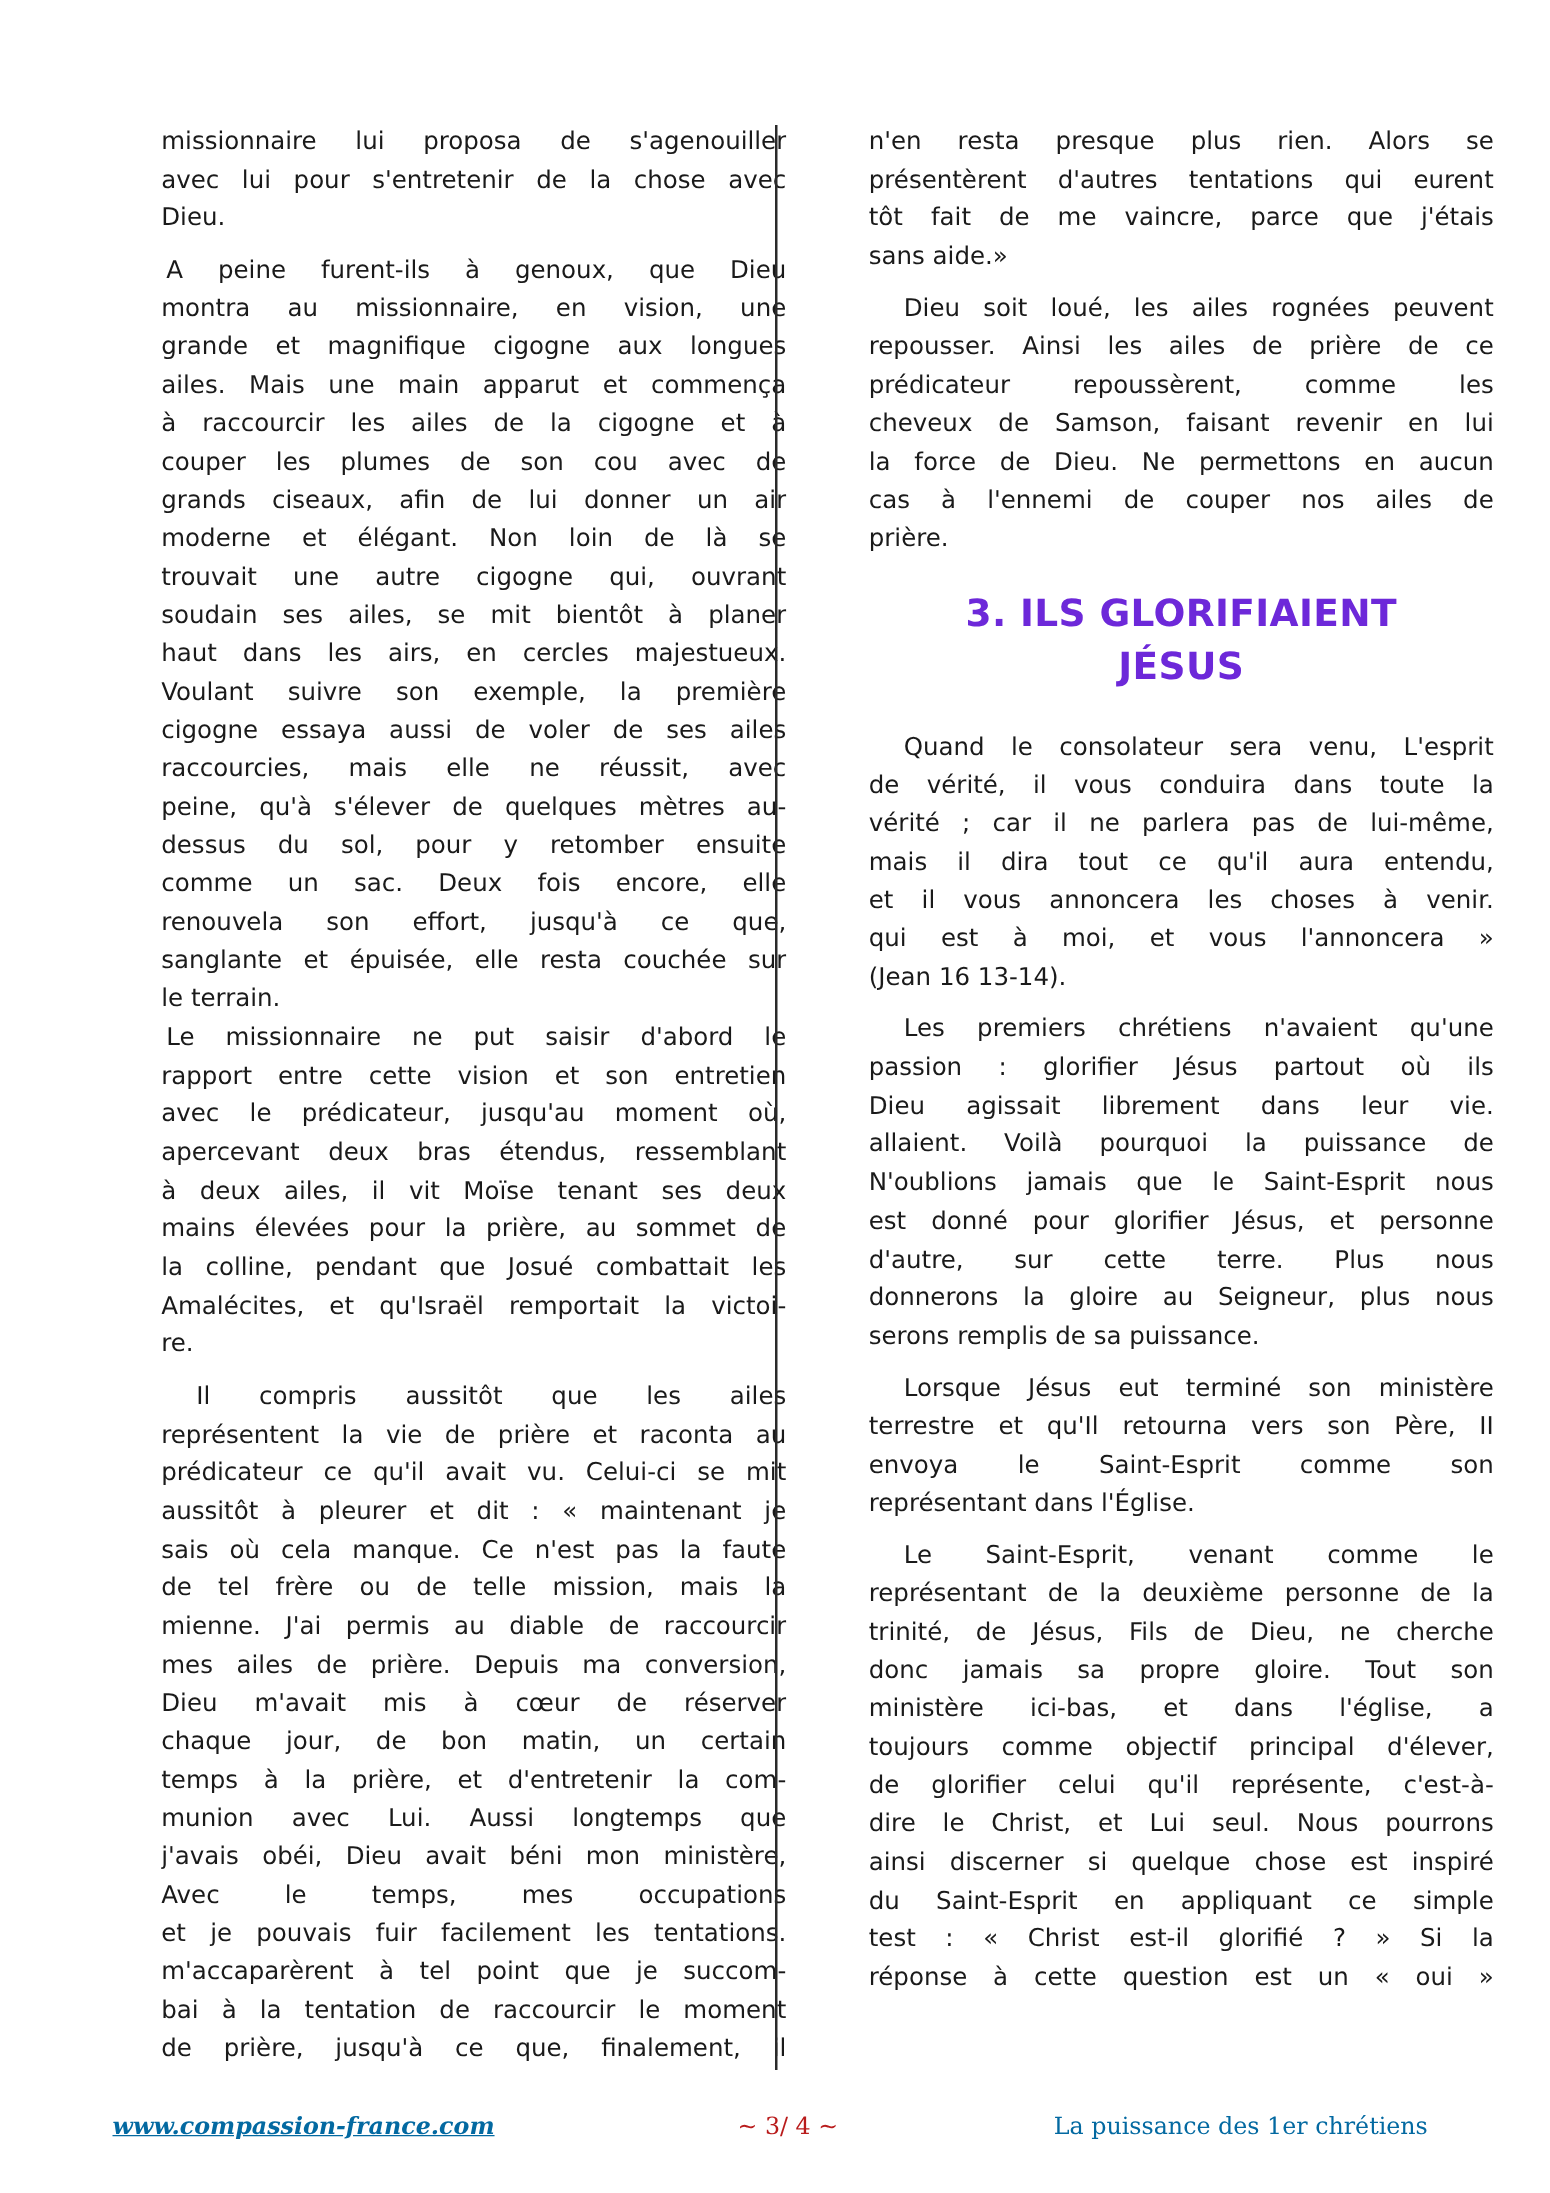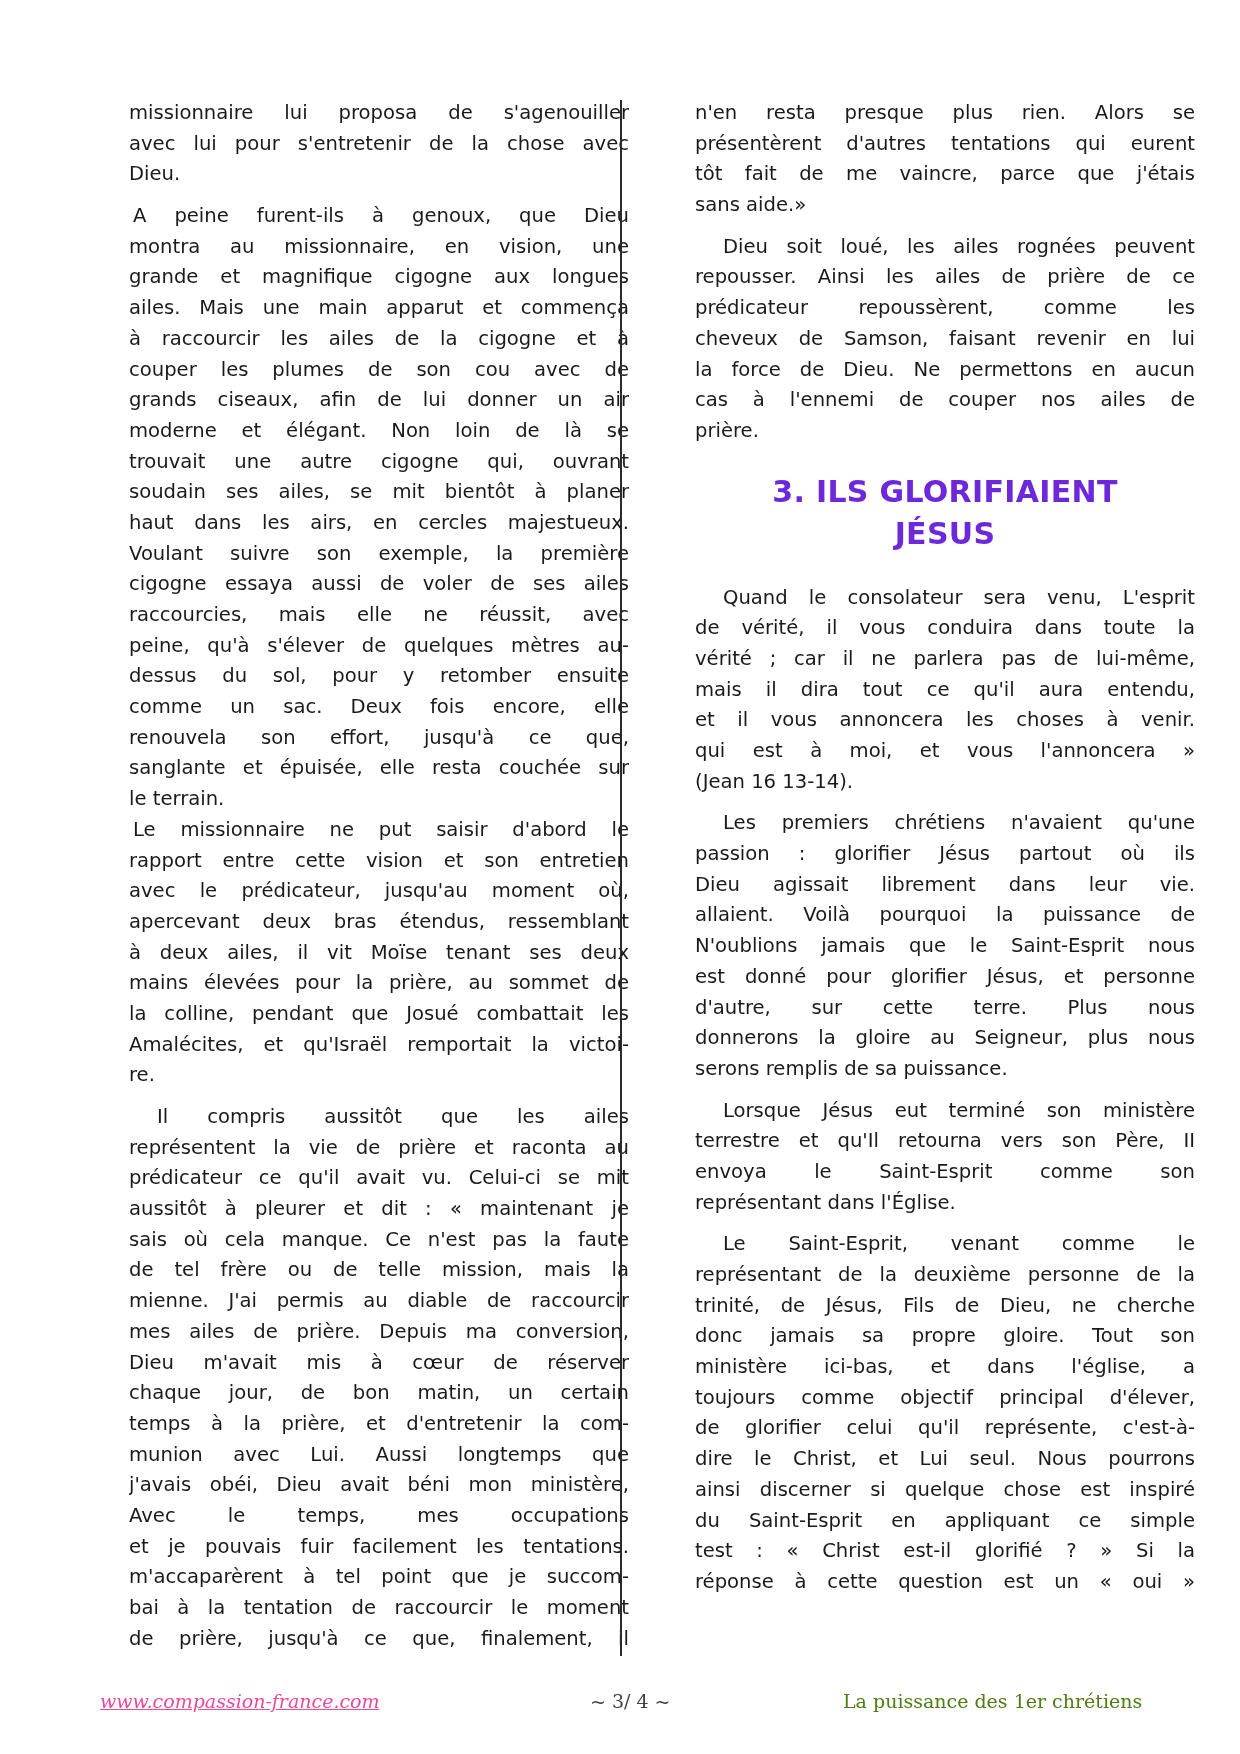--- a/index.html
+++ b/index.html
@@ -9,23 +9,23 @@
   .col-left { left: 90px; }
   .col-right { left: 656px; }
   .divider { position: absolute; left: 620px; top: 100px; width: 2px; height: 1556px; background: #2a2a2a; }
   .para { margin: 0; }
   .line { display: block; height: 30.7px; line-height: 30.7px; text-align: justify; text-align-last: justify; white-space: nowrap; overflow: hidden; }
   .line.last { text-align-last: left; }
   .gap-md { height: 11px; }
   .heading { color: #6d28d9; font-weight: bold; font-family: "DejaVu Sans", sans-serif; font-size: 30px; text-align: center; line-height: 42px; margin: 24px 0 28px 0; letter-spacing: 0.3px; }
   .heading span { display: block; }
   .footer { position: absolute; top: 1690px; left: 0; width: 1240px; height: 30px; font-family: "DejaVu Serif", serif; font-size: 19px; }
-  .footer .link { position: absolute; left: 100px; top: 0; color: #ec4899; font-style: italic; text-decoration: underline; }
-  .footer .page { position: absolute; left: 590px; top: 0; color: #404040; }
-  .footer .title { position: absolute; left: 843px; top: 0; color: #4d7c0f; text-align: right; }
+  .footer .link { position: absolute; left: 90px; top: 0; color: #0369a1; font-style: italic; text-decoration: underline; font-weight: bold; }
+  .footer .page { position: absolute; left: 590px; top: 0; color: #b91c1c; }
+  .footer .title { position: absolute; left: 843px; top: 0; color: #0369a1; text-align: right; }
 </style>
 </head>
 <body>
 
 <div class="col col-left">
 
   <div class="para">
     <span class="line">missionnaire lui proposa de s'agenouiller</span>
     <span class="line">avec lui pour s'entretenir de la chose avec</span>
     <span class="line last">Dieu.</span>

